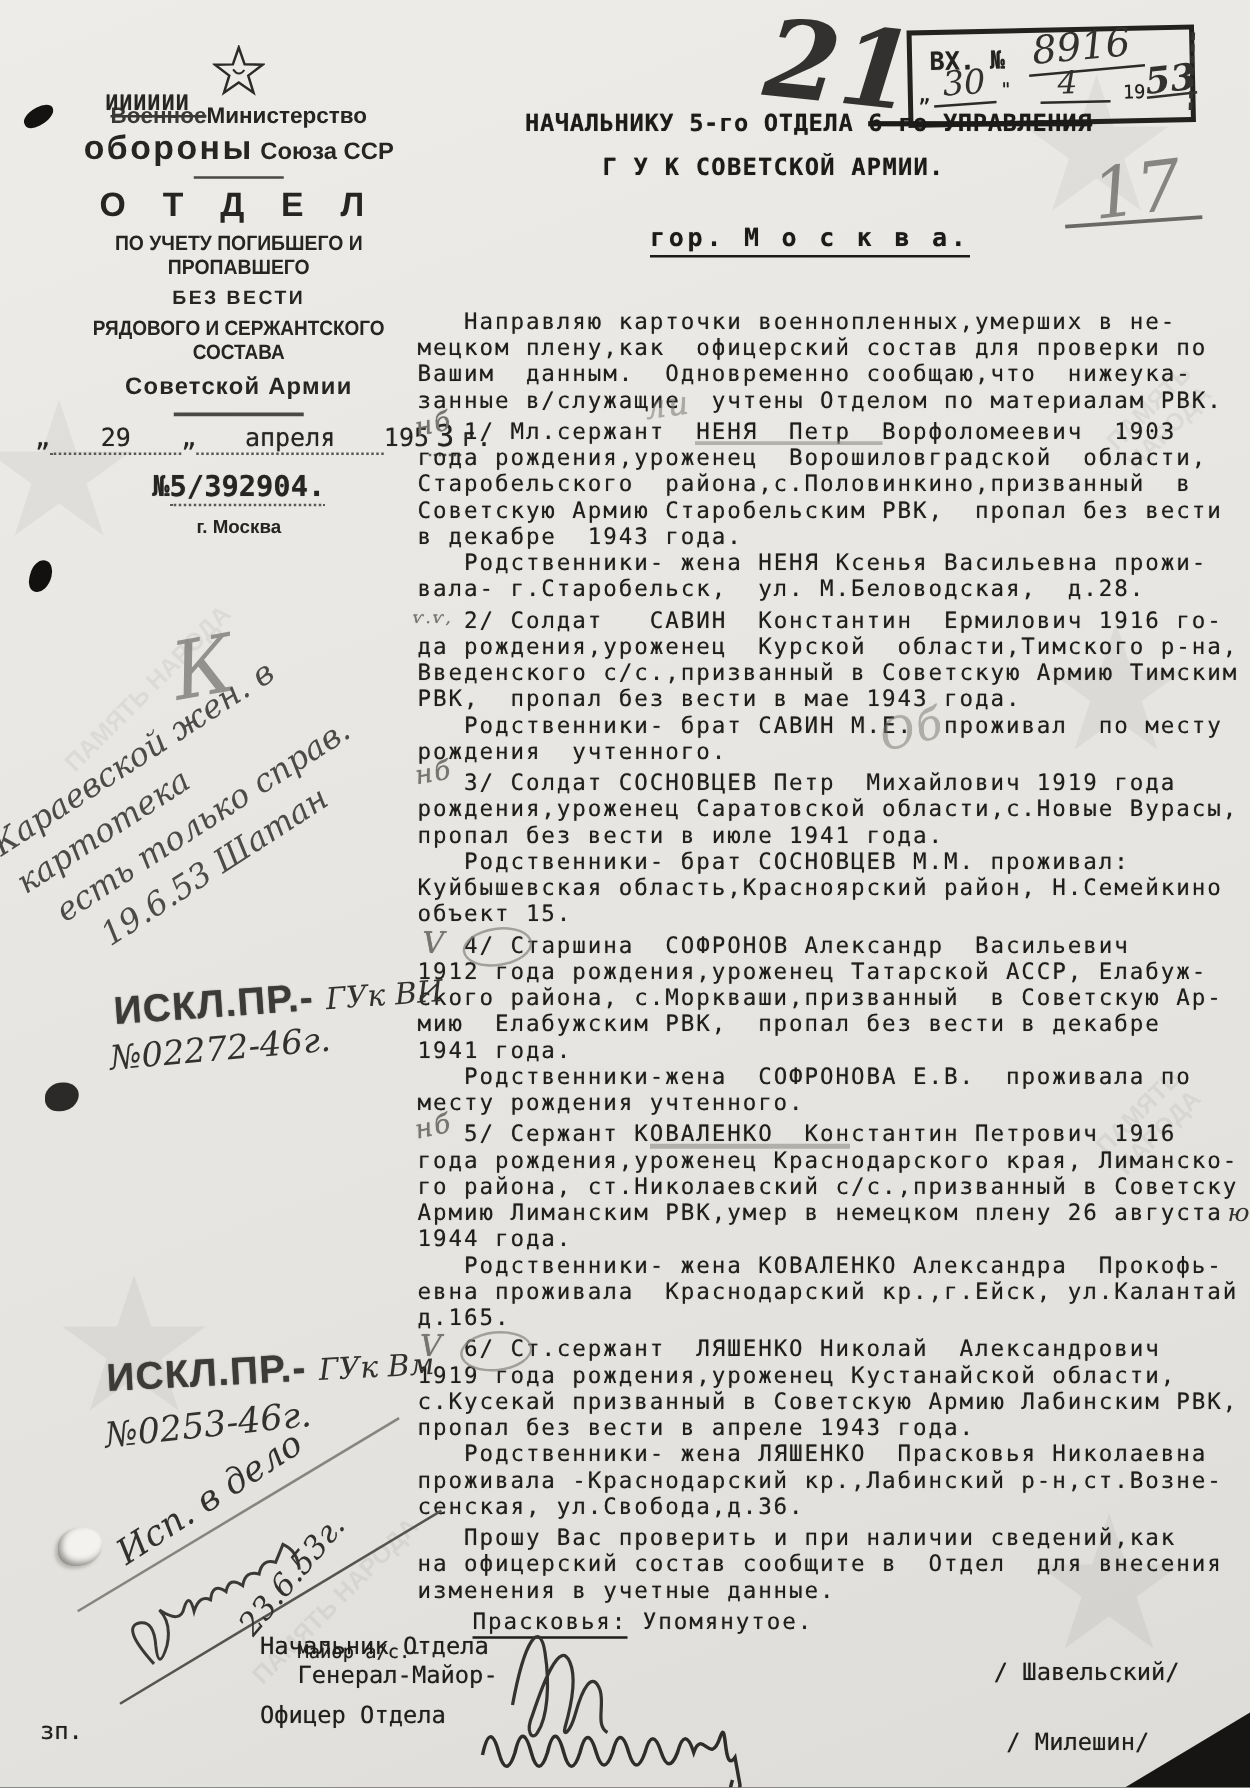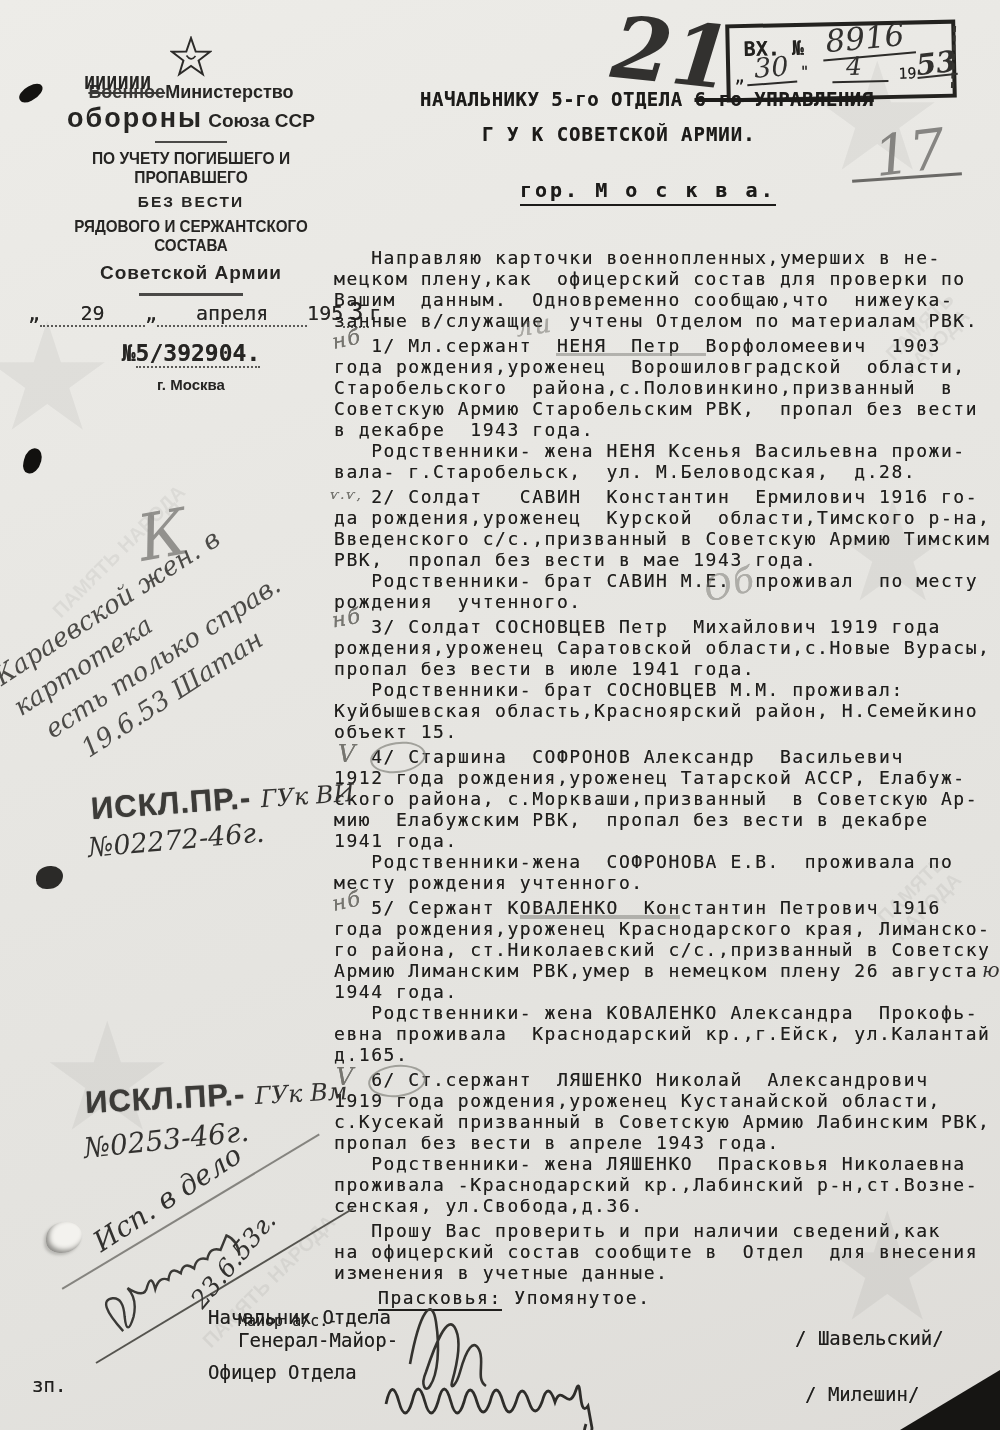--- a/index.html
+++ b/index.html
@@ -84,20 +84,21 @@
       <path d="M16.5,19.5 q4.5,6.5 9,0.5" fill="none" stroke="#2c2b29" stroke-width="1.6"></path>
     </svg>
     <div class="min1">
       <span style="position:relative;display:inline-block;">
         <span style="text-decoration:line-through;text-decoration-thickness:2px;color:#3a3937;">Военное</span>
         <span class="typed" style="position:absolute;left:-4px;top:-9px;font-weight:700;font-size:17px;letter-spacing:1px;">ИИИИИИ</span>
       </span><span>Министерство</span>
     </div>
     <div class="min2"><span class="big">обороны</span><span> Союза ССР</span></div>
     <div class="rule1"></div>
+    <div class="otdel">О Т Д Е Л</div>
     <div class="d1">ПО УЧЕТУ ПОГИБШЕГО И ПРОПАВШЕГО</div>
     <div class="d2">БЕЗ ВЕСТИ</div>
     <div class="d3">РЯДОВОГО И СЕРЖАНТСКОГО СОСТАВА</div>
     <div class="d4">Советской Армии</div>
     <div class="rule2"></div>
     <div class="daterow typed">
       <span>„</span><span class="dotted" style="width:105px;">29</span><span>„</span><span class="dotted" style="width:150px;">апреля</span><span>195</span><span class="dotted" style="width:26px;font-size:24px;">3</span><span>г.</span>
     </div>
     <div class="numrow typed">
       <span>№</span><span class="dotted">5/392904.</span>

